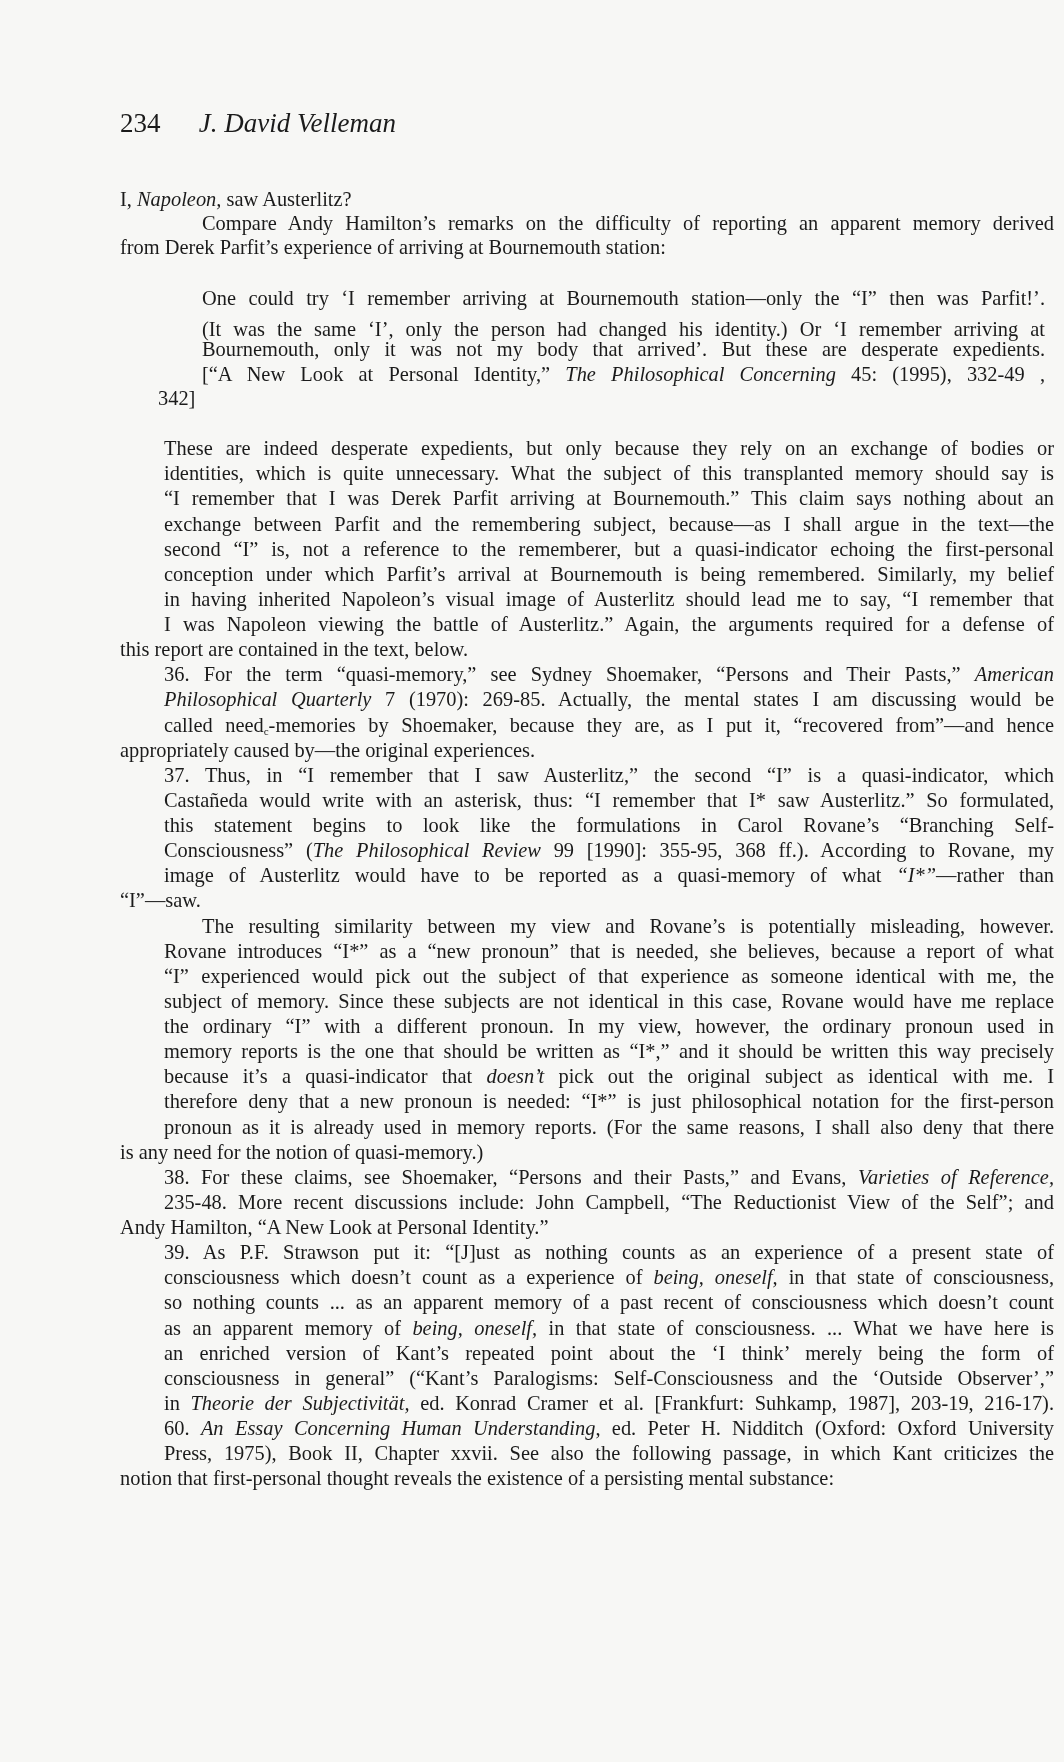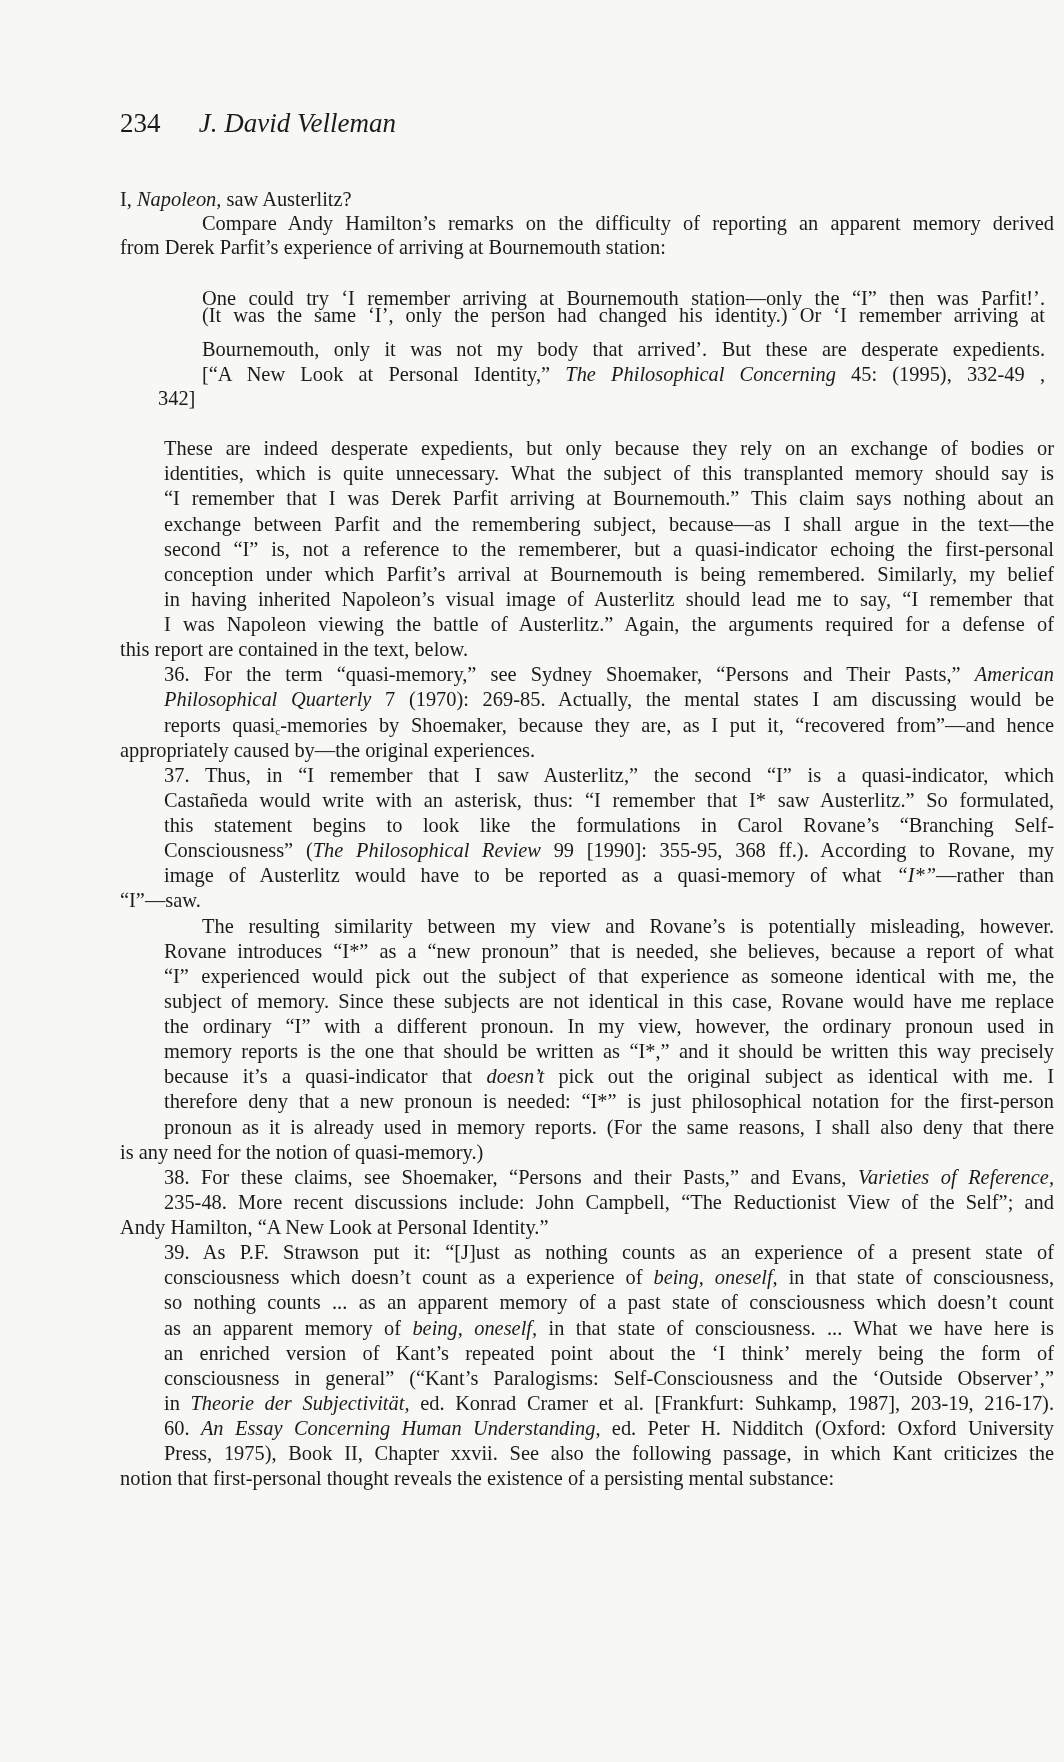--- a/index.html
+++ b/index.html
@@ -25,36 +25,36 @@
 <div class="page">
   <div class="header">
     <span class="num">234</span>
     <span class="author">J. David Velleman</span>
   </div>
   <div class="body" id="body">
       <div class="line" style="top: 186.93px;"><span>I, </span><i>Napoleon,</i><span> saw Austerlitz?</span></div>
       <div class="line just indent" style="top: 211.05px;"><span>Compare Andy Hamilton’s remarks on the difficulty of reporting an apparent memory derived</span></div>
       <div class="line" style="top: 235.17px;"><span>from Derek Parfit’s experience of arriving at Bournemouth station:</span></div>
       <div class="line just" style="top: 286.425px; left: 38px; width: 843px;"><span>One could try ‘I remember arriving at Bournemouth station—only the “I” then was Parfit!’.</span></div>
-      <div class="line just" style="top: 303px; left: 38px; width: 843px;"><span>(It was the same ‘I’, only the person had changed his identity.) Or ‘I remember arriving at</span></div>
+      <div class="line just" style="top: 317px; left: 38px; width: 843px;"><span>(It was the same ‘I’, only the person had changed his identity.) Or ‘I remember arriving at</span></div>
       <div class="line just" style="top: 336.675px; left: 38px; width: 843px;"><span>Bournemouth, only it was not my body that arrived’. But these are desperate expedients.</span></div>
       <div class="line just" style="top: 361.8px; left: 38px; width: 843px;"><span>[“A New Look at Personal Identity,” </span><i>The Philosophical Concerning</i><span> 45: (1995), 332-49 ,</span></div>
       <div class="line" style="top: 385.92px; left: 38px;"><span>342]</span></div>
       <div class="line just" style="top: 436.17px;"><span>These are indeed desperate expedients, but only because they rely on an exchange of bodies or</span></div>
       <div class="line just" style="top: 461.295px;"><span>identities, which is quite unnecessary. What the subject of this transplanted memory should say is</span></div>
       <div class="line just" style="top: 486.42px;"><span>“I remember that I was Derek Parfit arriving at Bournemouth.” This claim says nothing about an</span></div>
       <div class="line just" style="top: 511.545px;"><span>exchange between Parfit and the remembering subject, because—as I shall argue in the text—the</span></div>
       <div class="line just" style="top: 536.67px;"><span>second “I” is, not a reference to the rememberer, but a quasi-indicator echoing the first-personal</span></div>
       <div class="line just" style="top: 561.795px;"><span>conception under which Parfit’s arrival at Bournemouth is being remembered. Similarly, my belief</span></div>
       <div class="line just" style="top: 586.92px;"><span>in having inherited Napoleon’s visual image of Austerlitz should lead me to say, “I remember that</span></div>
       <div class="line just" style="top: 612.045px;"><span>I was Napoleon viewing the battle of Austerlitz.” Again, the arguments required for a defense of</span></div>
       <div class="line" style="top: 637.17px;"><span>this report are contained in the text, below.</span></div>
       <div class="line just" style="top: 662.295px;"><span>36. For the term “quasi-memory,” see Sydney Shoemaker, “Persons and Their Pasts,” </span><i>American</i></div>
       <div class="line just" style="top: 687.42px;"><i>Philosophical Quarterly</i><span> 7 (1970): 269-85. Actually, the mental states I am discussing would be</span></div>
-      <div class="line just" style="top: 712.545px;"><span>reports quasi</span><sub>c</sub><span>-memories by Shoemaker, because they are, as I put it, “recovered from”—and hence</span></div>
+      <div class="line just" style="top: 712.545px;"><span>called need</span><sub>c</sub><span>-memories by Shoemaker, because they are, as I put it, “recovered from”—and hence</span></div>
       <div class="line" style="top: 737.67px;"><span>appropriately caused by—the original experiences.</span></div>
       <div class="line just" style="top: 762.795px;"><span>37. Thus, in “I remember that I saw Austerlitz,” the second “I” is a quasi-indicator, which</span></div>
       <div class="line just" style="top: 787.92px;"><span>Castañeda would write with an asterisk, thus: “I remember that I* saw Austerlitz.” So formulated,</span></div>
       <div class="line just" style="top: 813.045px;"><span>this statement begins to look like the formulations in Carol Rovane’s “Branching Self-</span></div>
       <div class="line just" style="top: 838.17px;"><span>Consciousness” (</span><i>The Philosophical Review</i><span> 99 [1990]: 355-95, 368 ff.). According to Rovane, my</span></div>
       <div class="line just" style="top: 863.295px;"><span>image of Austerlitz would have to be reported as a quasi-memory of what </span><i>“I*”</i><span>—rather than</span></div>
       <div class="line" style="top: 888.42px;"><span>“I”—saw.</span></div>
       <div class="line just indent" style="top: 913.545px;"><span>The resulting similarity between my view and Rovane’s is potentially misleading, however.</span></div>
       <div class="line just" style="top: 938.67px;"><span>Rovane introduces “I*” as a “new pronoun” that is needed, she believes, because a report of what</span></div>
       <div class="line just" style="top: 963.795px;"><span>“I” experienced would pick out the subject of that experience as someone identical with me, the</span></div>
@@ -63,21 +63,21 @@
       <div class="line just" style="top: 1039.17px;"><span>memory reports is the one that should be written as “I*,” and it should be written this way precisely</span></div>
       <div class="line just" style="top: 1064.29px;"><span>because it’s a quasi-indicator that </span><i>doesn’t</i><span> pick out the original subject as identical with me. I</span></div>
       <div class="line just" style="top: 1089.42px;"><span>therefore deny that a new pronoun is needed: “I*” is just philosophical notation for the first-person</span></div>
       <div class="line just" style="top: 1114.54px;"><span>pronoun as it is already used in memory reports. (For the same reasons, I shall also deny that there</span></div>
       <div class="line" style="top: 1139.67px;"><span>is any need for the notion of quasi-memory.)</span></div>
       <div class="line just" style="top: 1164.79px;"><span>38. For these claims, see Shoemaker, “Persons and their Pasts,” and Evans, </span><i>Varieties of Reference,</i></div>
       <div class="line just" style="top: 1189.92px;"><span>235-48. More recent discussions include: John Campbell, “The Reductionist View of the Self”; and</span></div>
       <div class="line" style="top: 1215.04px;"><span>Andy Hamilton, “A New Look at Personal Identity.”</span></div>
       <div class="line just" style="top: 1240.17px;"><span>39. As P.F. Strawson put it: “[J]ust as nothing counts as an experience of a present state of</span></div>
       <div class="line just" style="top: 1265.29px;"><span>consciousness which doesn’t count as a experience of </span><i>being, oneself,</i><span> in that state of consciousness,</span></div>
-      <div class="line just" style="top: 1290.42px;"><span>so nothing counts ... as an apparent memory of a past state of consciousness which doesn’t count</span></div>
+      <div class="line just" style="top: 1290.42px;"><span>so nothing counts ... as an apparent memory of a past recent of consciousness which doesn’t count</span></div>
       <div class="line just" style="top: 1315.54px;"><span>as an apparent memory of </span><i>being, oneself,</i><span> in that state of consciousness. ... What we have here is</span></div>
       <div class="line just" style="top: 1340.67px;"><span>an enriched version of Kant’s repeated point about the ‘I think’ merely being the form of</span></div>
       <div class="line just" style="top: 1365.79px;"><span>consciousness in general” (“Kant’s Paralogisms: Self-Consciousness and the ‘Outside Observer’,”</span></div>
       <div class="line just" style="top: 1390.92px;"><span>in </span><i>Theorie der Subjectivität,</i><span> ed. Konrad Cramer et al. [Frankfurt: Suhkamp, 1987], 203-19, 216-17).</span></div>
       <div class="line just" style="top: 1416.04px;"><span>60. </span><i>An Essay Concerning Human Understanding</i><span>, ed. Peter H. Nidditch (Oxford: Oxford University</span></div>
       <div class="line just" style="top: 1441.17px;"><span>Press, 1975), Book II, Chapter xxvii. See also the following passage, in which Kant criticizes the</span></div>
       <div class="line" style="top: 1466.29px;"><span>notion that first-personal thought reveals the existence of a persisting mental substance:</span></div>
     </div>
 </div>
 

